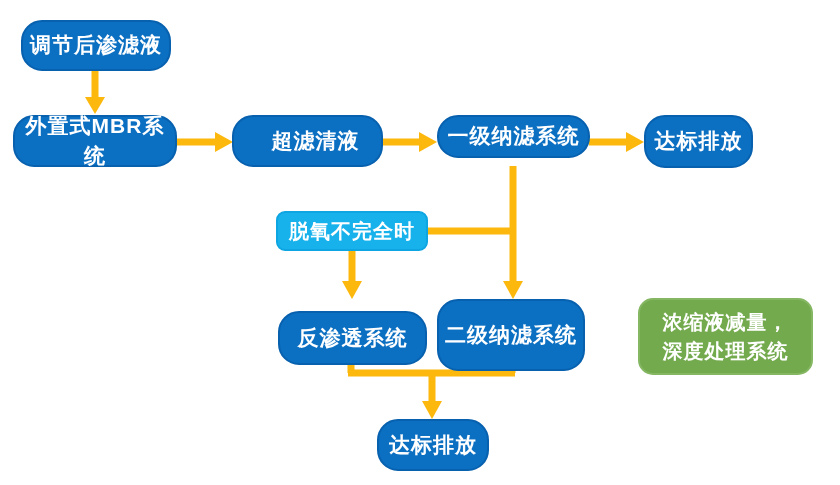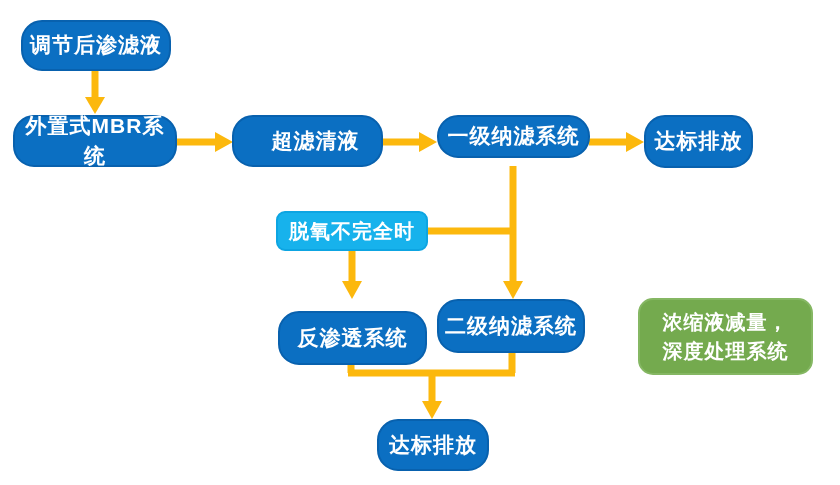--- a/index.html
+++ b/index.html
@@ -59,21 +59,21 @@
     line-height: 1.45;
   }
   
   #b-adjusted   { left: 21px;  top: 20px;  width: 150px; height: 51px; }
   #b-mbr        { left: 13px;  top: 115px; width: 164px; height: 52px; }
   #b-uf         { left: 232px; top: 115px; width: 151px; height: 52px; padding-left: 16px; }
   #b-nf1        { left: 437px; top: 115px; width: 153px; height: 43px; }
   #b-discharge1 { left: 644px; top: 115px; width: 109px; height: 53px; }
   #b-deoxy      { left: 276px; top: 211px; width: 152px; height: 40px; }
   #b-ro         { left: 278px; top: 299px; width: 149px; height: 54px; margin-top: 12px; }
-  #b-nf2        { left: 437px; top: 299px; width: 148px; height: 54px; }
+  #b-nf2        { left: 437px; top: 299px; width: 148px; height: 72px; }
   #b-discharge2 { left: 377px; top: 419px; width: 112px; height: 52px; }
   #b-concentrate{ left: 638px; top: 298px; width: 175px; height: 77px; }
 </style>
 </head>
 <body>
 
 <div class="canvas">
 
   <svg class="arrow-layer" width="840" height="485" viewBox="0 0 840 485" fill="none" xmlns="http://www.w3.org/2000/svg">
     <g stroke="#fcb80d" stroke-width="7" fill="none">

